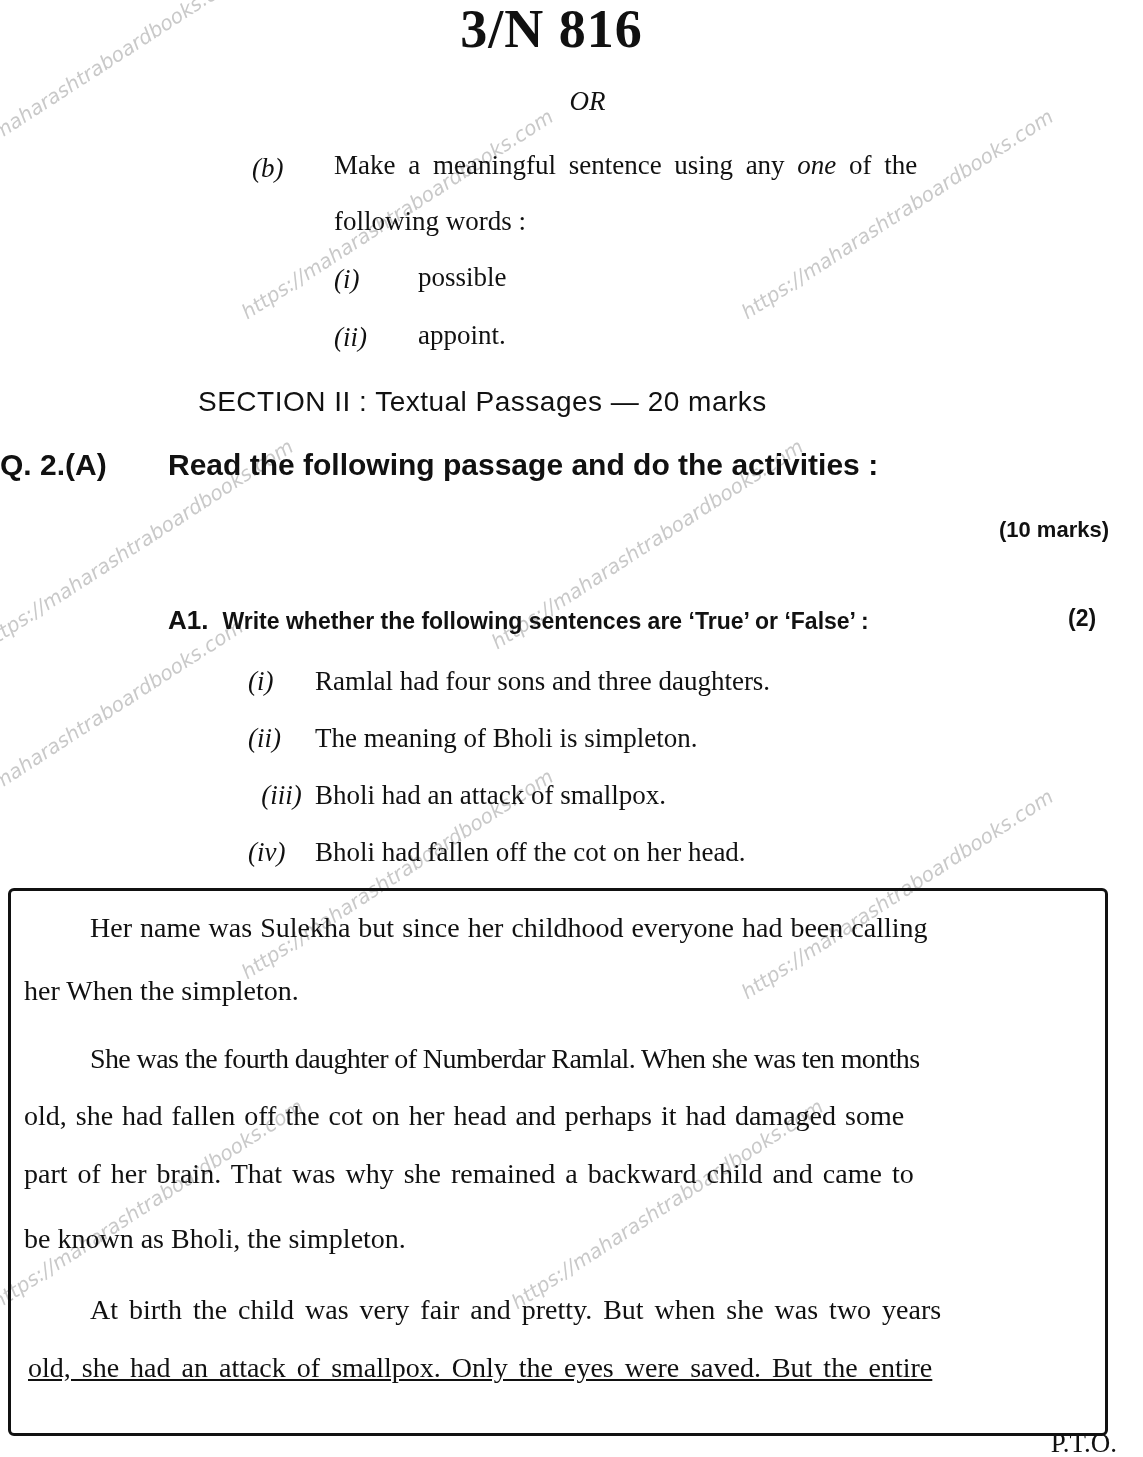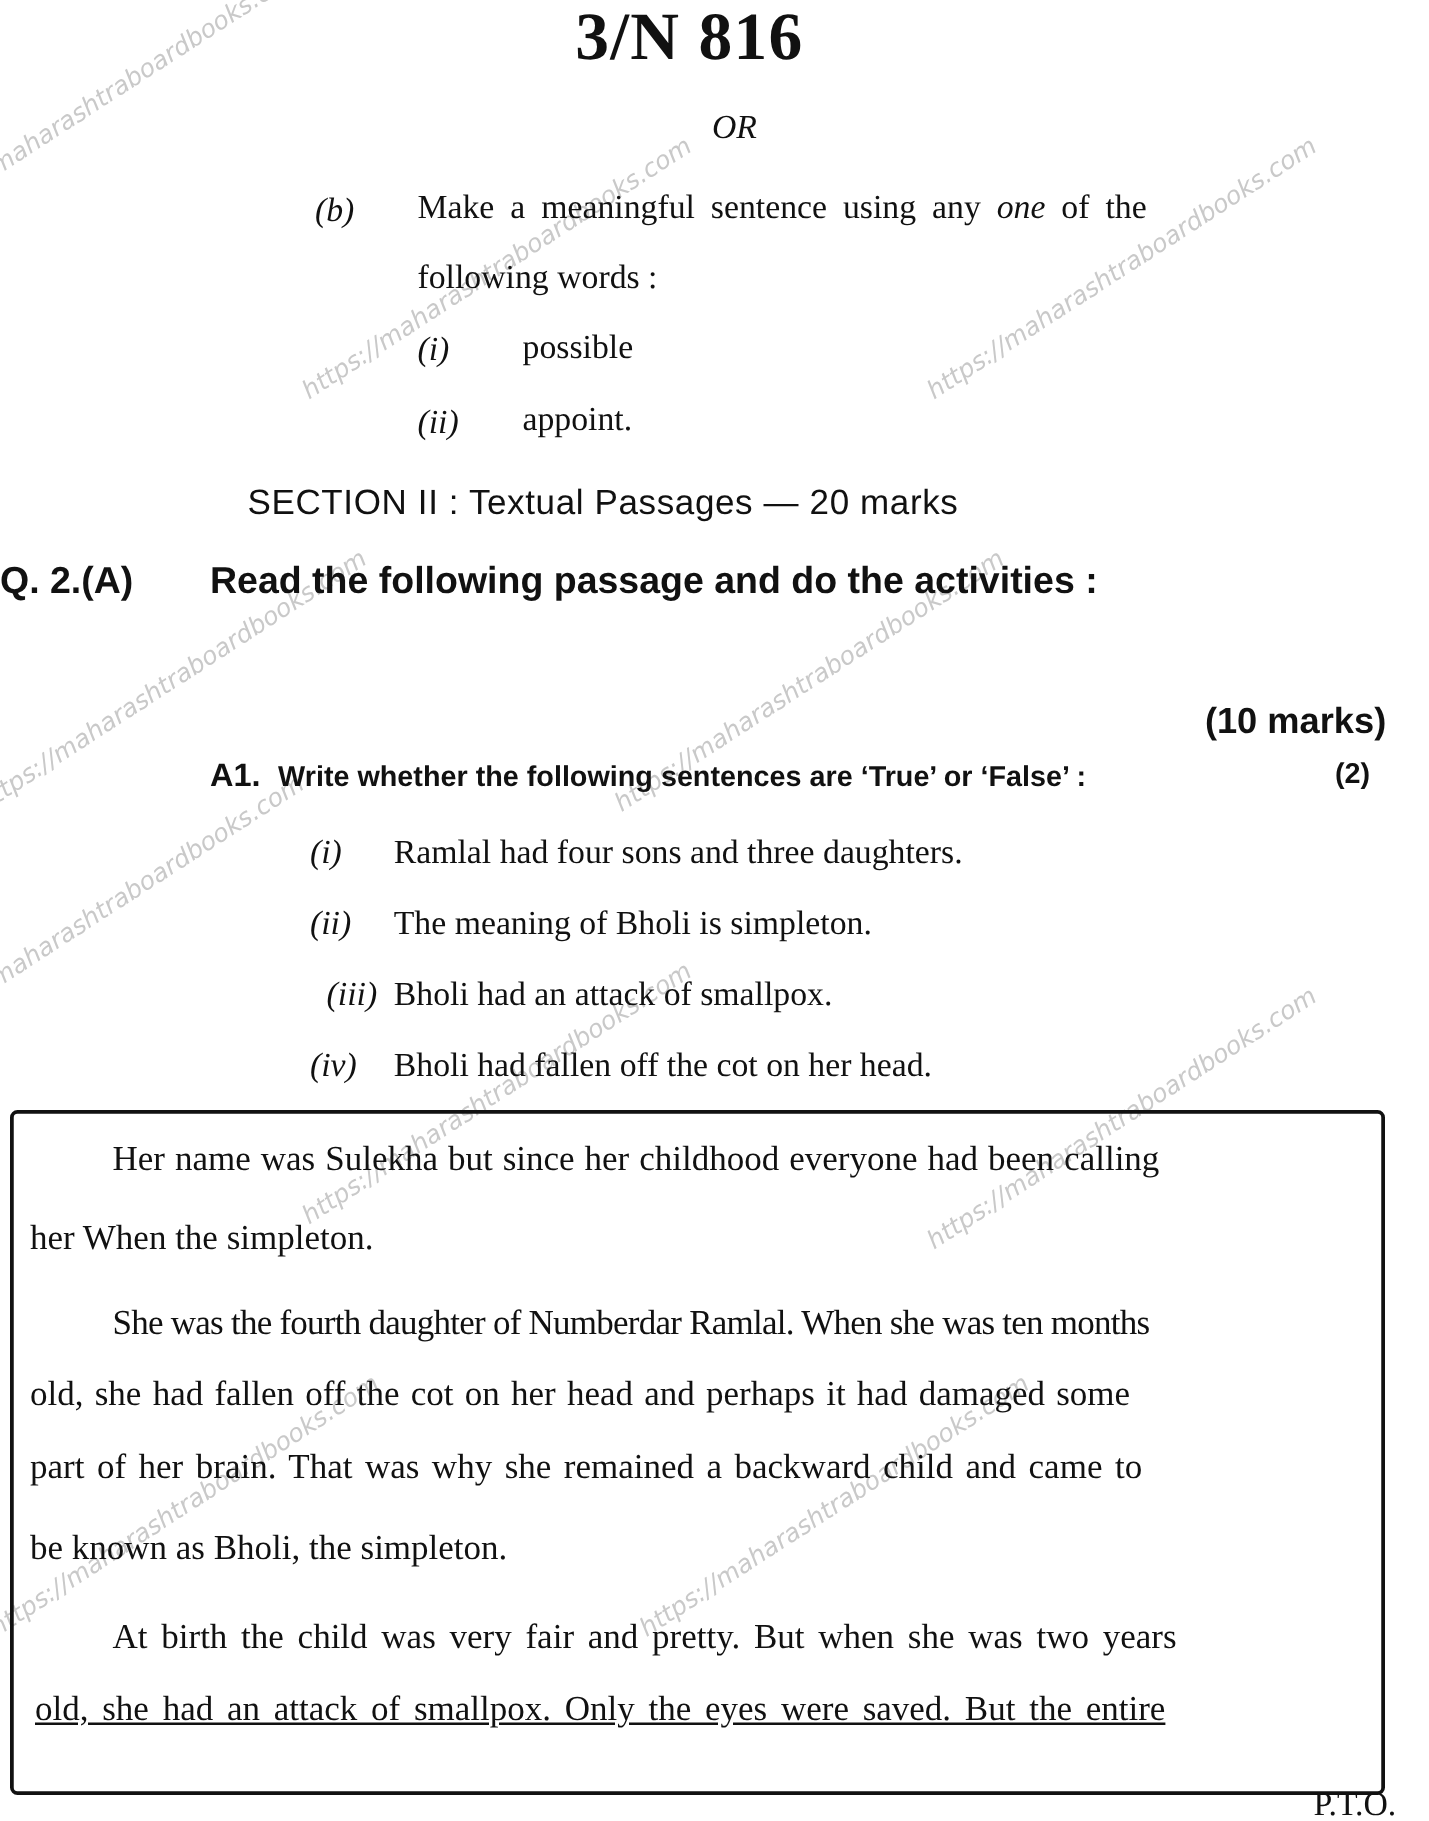--- a/index.html
+++ b/index.html
@@ -21,21 +21,21 @@
   .serif-line {
     font-family: "Liberation Serif", serif; font-size: 27px; white-space: nowrap;
   }
   .marker { font-style: italic; }
   .sans-head {
     font-family: Liberation Sans, sans-serif; white-space: nowrap;
   }
   .section-title { left: 198px; top: 386px; font-size: 28px; letter-spacing: 0.5px; }
   .q-head { left: 0; top: 448px; font-size: 30px; font-weight: bold; }
   .q-head .qnum { display: inline-block; width: 168px; }
-  .marks { right: 34px; top: 561px; font-size: 29px; font-weight: bold; }
+  .marks { right: 34px; top: 517px; font-size: 22px; font-weight: bold; }
   .a1 { left: 168px; top: 605px; font-size: 23px; font-weight: bold; }
   .a1 .a1num { font-size: 26px; margin-right: 14px; }
   .a1 .a1marks { position: absolute; left: 900px; top: 0; }
   .item { left: 248px; }
   .item .marker { display: inline-block; width: 67px; }
   .passage-box {
     left: 8px; top: 888px; width: 1100px; height: 548px;
     border: 3px solid #111; border-radius: 6px; box-sizing: border-box;
   }
   .p-line {

